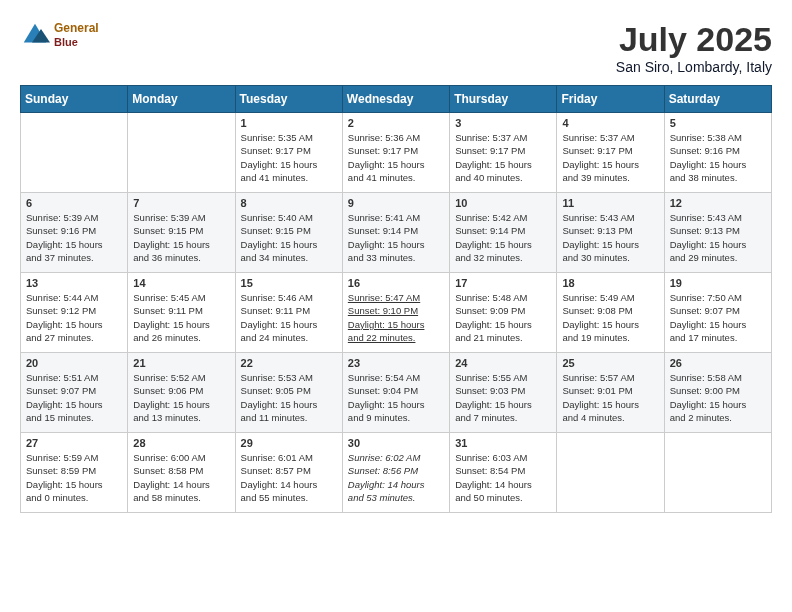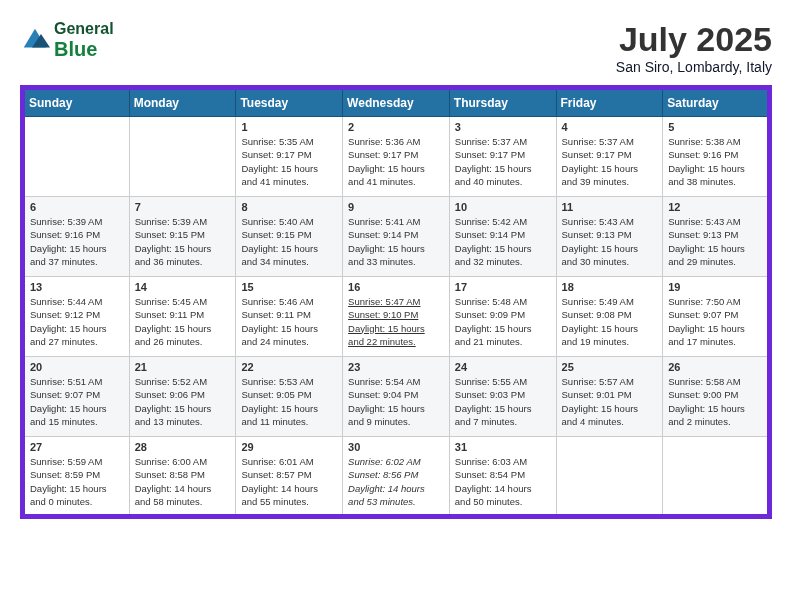--- a/index.html
+++ b/index.html
@@ -20,49 +20,49 @@
       display: flex;
       align-items: center;
       gap: 4px;
     }
     .logo-text {
       display: flex;
       flex-direction: column;
       line-height: 1.1;
     }
     .logo-general {
-      font-size: 16px;
-      font-weight: bold;
-      color: #14532d;
+      font-size: 12px;
+      font-weight: bold;
+      color: #a16207;
     }
     .logo-blue {
-      font-size: 20px;
-      font-weight: bold;
-      color: #15803d;
+      font-size: 11px;
+      font-weight: bold;
+      color: #7f1d1d;
     }
     .logo-icon {
       width: 30px;
       height: 30px;
     }
     .title-block {
       text-align: right;
     }
     .month-title {
       font-size: 34px;
       font-weight: bold;
       color: #333;
     }
     .location {
       font-size: 14px;
       color: #0f172a;
     }
     .calendar {
       width: 100%;
       border-collapse: collapse;
-      border: 5px solid #6d28d9;
+      border: 1px solid #6d28d9;
     }
     .calendar th {
       background-color: #2471a3;
       color: #fff;
       font-size: 12px;
       font-weight: bold;
       padding: 6px 4px;
       text-align: left;
       border: 1px solid #1a5276;
     }

